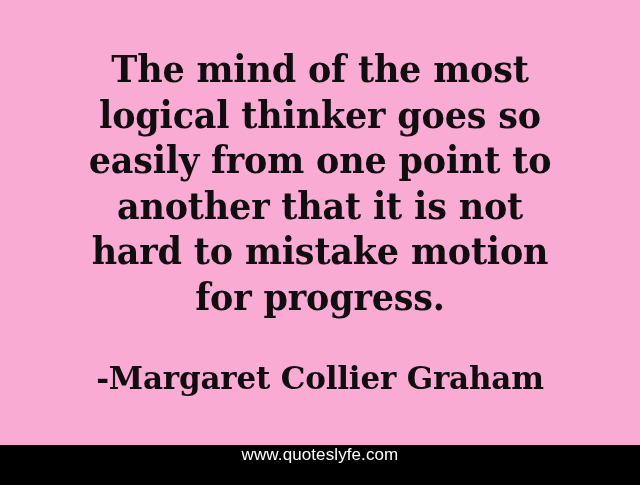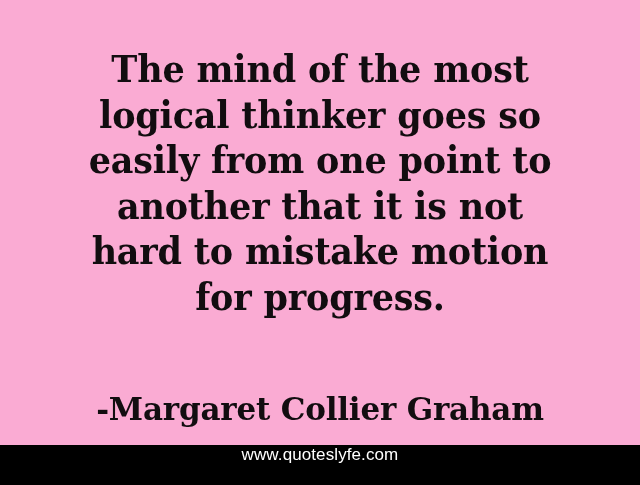--- a/index.html
+++ b/index.html
@@ -26,21 +26,20 @@
     position: absolute;
     left: 0;
     top: 0;
     width: 640px;
     height: 445px;
     box-sizing: border-box;
     padding: 46px 66px 0 66px;
     display: flex;
     flex-direction: column;
     align-items: stretch;
-    gap: 48px;
   }
 
   #quote-text {
     text-align: center;
     color: #120d10;
     font-family: "DejaVu Serif", "Liberation Serif", serif;
     font-weight: 700;
     font-size: 35px;
     line-height: 43px;
     letter-spacing: -0.2px;
@@ -48,21 +47,21 @@
     transform-origin: top center;
     -webkit-font-smoothing: none;
   }
 
   #quote-text .quote-line {
     display: block;
     white-space: nowrap;
   }
 
   #author-wrap {
-    margin-top: 38px;
+    margin-top: 55px;
     text-align: center;
   }
 
   #author-text {
     display: inline-block;
     color: #120d10;
     font-family: "DejaVu Serif", "Liberation Serif", serif;
     font-weight: 700;
     font-size: 31px;
     line-height: 36px;

